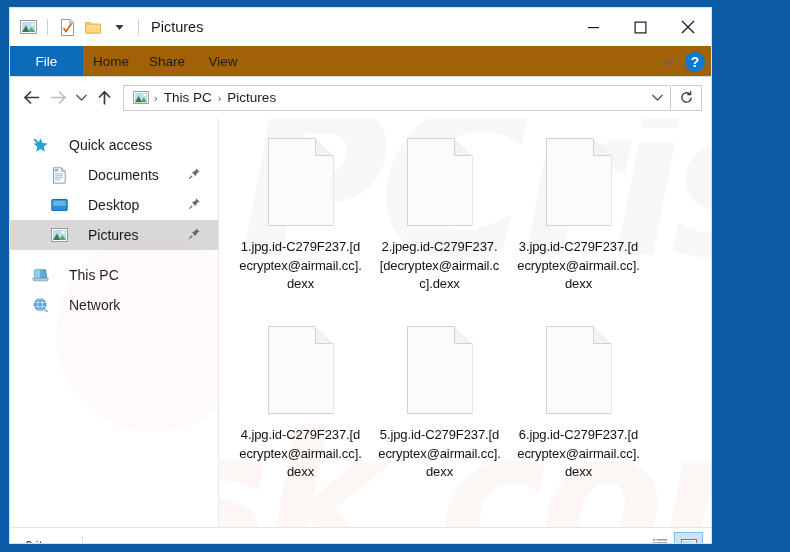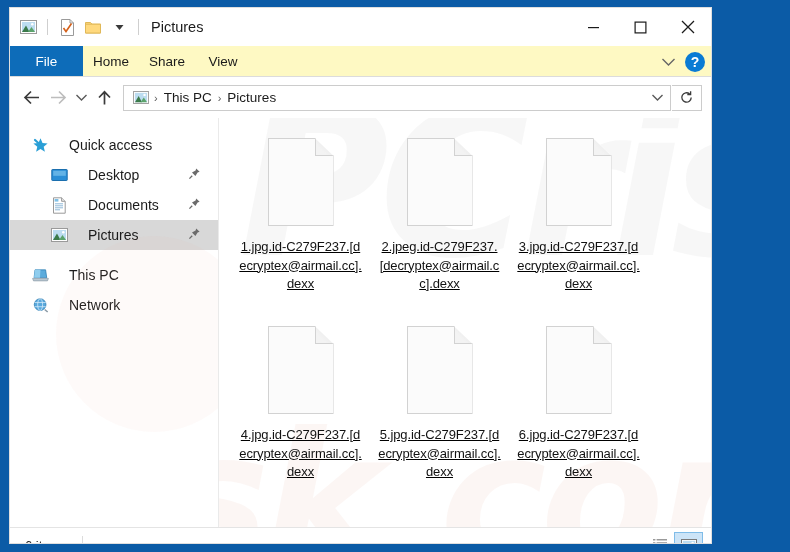--- a/index.html
+++ b/index.html
@@ -74,21 +74,21 @@
     display: flex;
     align-items: center;
     justify-content: center;
   }
 
   
   .ribbon {
     height: 31px;
     display: flex;
     align-items: stretch;
-    background: #fef9c3;
+    background: #a16207;
     border-bottom: 1px solid #dcdcdc;
     position: relative;
     flex-shrink: 0;
   }
   .tab {
     display: flex;
     align-items: center;
     justify-content: center;
     font-size: 13.5px;
     color: #1b1b1b;
@@ -264,21 +264,20 @@
     padding: 12px 0 0 12px;
     align-content: flex-start;
   }
   .tile {
     width: 139px;
     height: 188px;
     display: flex;
     flex-direction: column;
     align-items: center;
     padding-top: 8px;
-    text-decoration: underline;
   }
   .doc-ico {
     width: 66px;
     height: 88px;
     position: relative;
     flex-shrink: 0;
   }
   .doc-body {
     position: absolute;
     inset: 0;
@@ -519,47 +518,47 @@
           <svg width="17" height="17" viewBox="0 0 17 17">
             <path d="M8.5 1.3 L10.5 6 L15.6 6.4 L11.7 9.8 L12.9 14.8 L8.5 12.1 L4.1 14.8 L5.3 9.8 L1.4 6.4 L6.5 6 Z" fill="#2a9fd6"></path>
             <path d="M3 3 L6.6 6.2" stroke="#2a9fd6" stroke-width="2.2" stroke-linecap="round"></path>
           </svg>
         </span>
         <span class="nav-label">Quick access</span>
       </div>
 
       <div class="nav-item child">
         <span class="nav-ico">
-          <svg width="17" height="15" viewBox="0 0 17 15">
-            <rect x="0.8" y="1.5" width="15.4" height="11" rx="0.6" fill="#2a8ed6" stroke="#1b6fae"></rect>
-            <rect x="2.2" y="2.8" width="12.6" height="5" fill="#63b3e6"></rect>
-          </svg>
-        </span>
-        <span class="nav-label">Desktop</span>
-        <span class="pin">
-          <svg width="13" height="13" viewBox="0 0 13 13">
-            <path d="M8.2 1.4 L11.6 4.8 L9.6 5.4 L7.4 9 L4 5.6 L7.6 3.4 Z" fill="#6b6b6b"></path>
-            <path d="M4.2 8.8 L1.4 11.6" stroke="#6b6b6b" stroke-width="1.3"></path>
-          </svg>
-        </span>
-      </div>
-
-      <div class="nav-item child">
-        <span class="nav-ico">
           <svg width="15" height="17" viewBox="0 0 15 17">
             <path d="M1.5 0.8 H9.6 L13.2 4.3 V16.2 H1.5 Z" fill="#ffffff" stroke="#9a9a9a"></path>
             <path d="M9.6 0.8 V4.3 H13.2" fill="#e6e6e6" stroke="#9a9a9a"></path>
             <rect x="3" y="6.3" width="8" height="1" fill="#8fb8d8"></rect>
             <rect x="3" y="8.3" width="8" height="1" fill="#8fb8d8"></rect>
             <rect x="3" y="10.3" width="8" height="1" fill="#8fb8d8"></rect>
             <rect x="3" y="12.3" width="5" height="1" fill="#8fb8d8"></rect>
             <path d="M2.6 2 L6.4 2 L6.4 4.6 L2.6 4.6 Z" fill="#7fc0e6"></path>
           </svg>
         </span>
         <span class="nav-label">Documents</span>
+        <span class="pin">
+          <svg width="13" height="13" viewBox="0 0 13 13">
+            <path d="M8.2 1.4 L11.6 4.8 L9.6 5.4 L7.4 9 L4 5.6 L7.6 3.4 Z" fill="#6b6b6b"></path>
+            <path d="M4.2 8.8 L1.4 11.6" stroke="#6b6b6b" stroke-width="1.3"></path>
+          </svg>
+        </span>
+      </div>
+
+      <div class="nav-item child">
+        <span class="nav-ico">
+          <svg width="17" height="15" viewBox="0 0 17 15">
+            <rect x="0.8" y="1.5" width="15.4" height="11" rx="0.6" fill="#2a8ed6" stroke="#1b6fae"></rect>
+            <rect x="2.2" y="2.8" width="12.6" height="5" fill="#63b3e6"></rect>
+          </svg>
+        </span>
+        <span class="nav-label">Desktop</span>
         <span class="pin">
           <svg width="13" height="13" viewBox="0 0 13 13">
             <path d="M8.2 1.4 L11.6 4.8 L9.6 5.4 L7.4 9 L4 5.6 L7.6 3.4 Z" fill="#6b6b6b"></path>
             <path d="M4.2 8.8 L1.4 11.6" stroke="#6b6b6b" stroke-width="1.3"></path>
           </svg>
         </span>
       </div>
 
 
       <div class="nav-item child selected">

